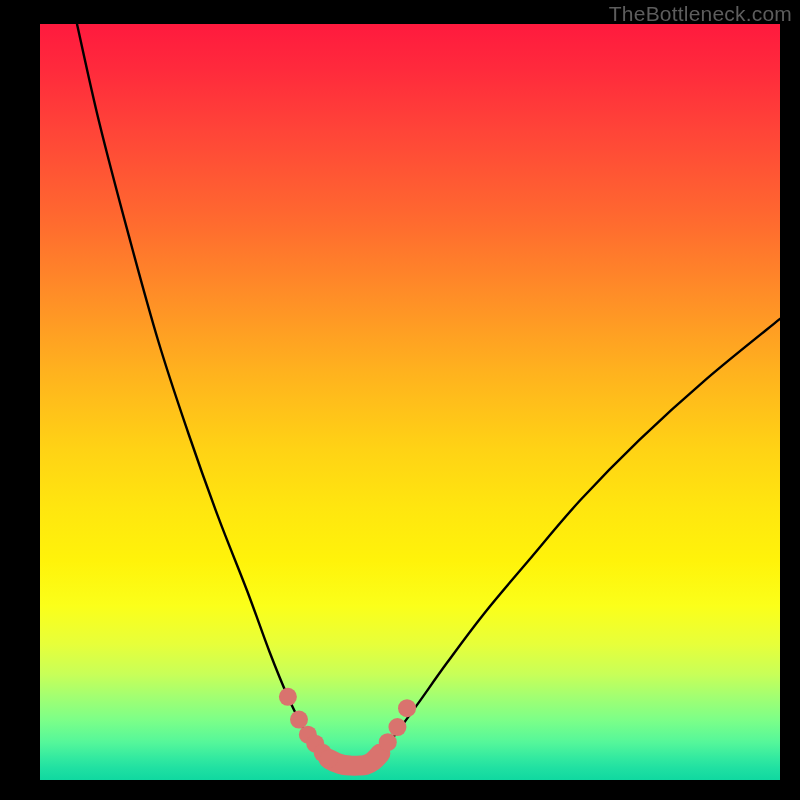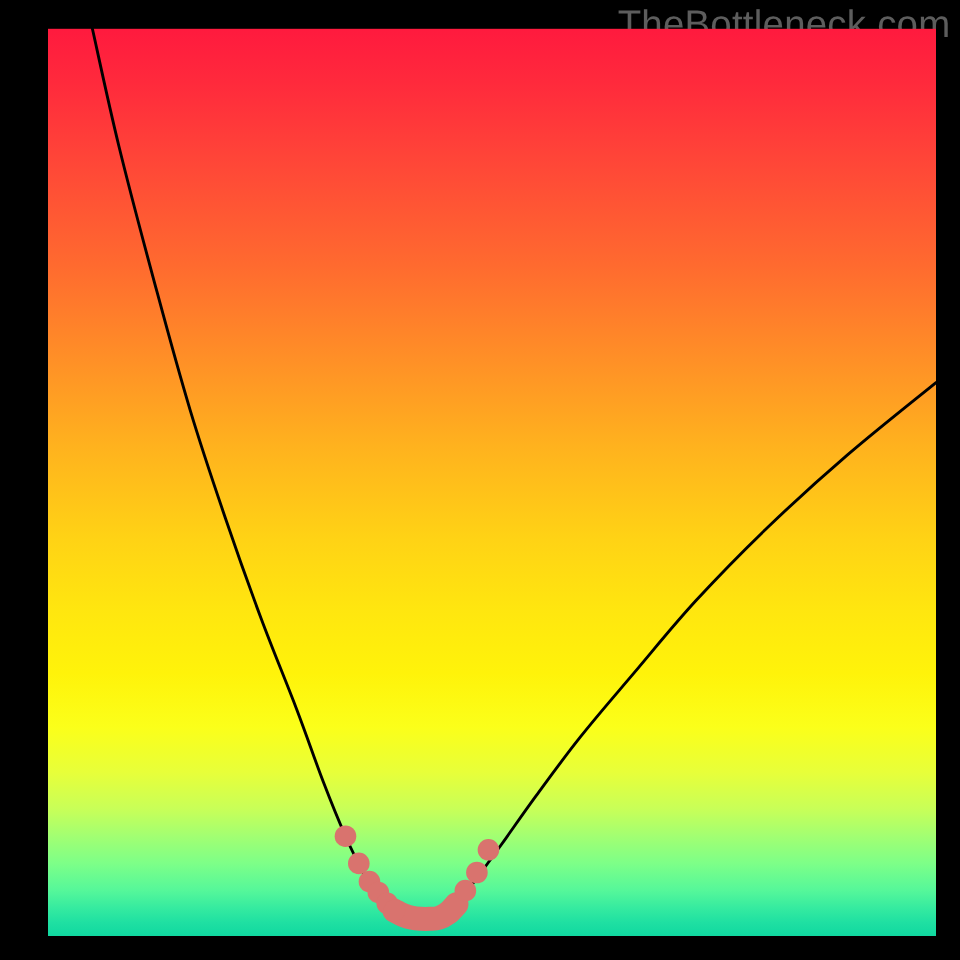--- a/index.html
+++ b/index.html
@@ -45,21 +45,21 @@
       #34eaa0 97%,
       #1fe0a2 98.5%,
       #10d8a0 100%
     );
   }
   .watermark {
     position: absolute;
     top: 2px;
     right: 8px;
     color: #5d5d5d;
-    font-size: 32px;
+    font-size: 21px;
     font-weight: 500;
     letter-spacing: 0.2px;
     font-family: Arial, Helvetica, sans-serif;
   }
   svg.curves {
     position: absolute;
     left: 0;
     top: 0;
     width: 740px;
     height: 756px;

